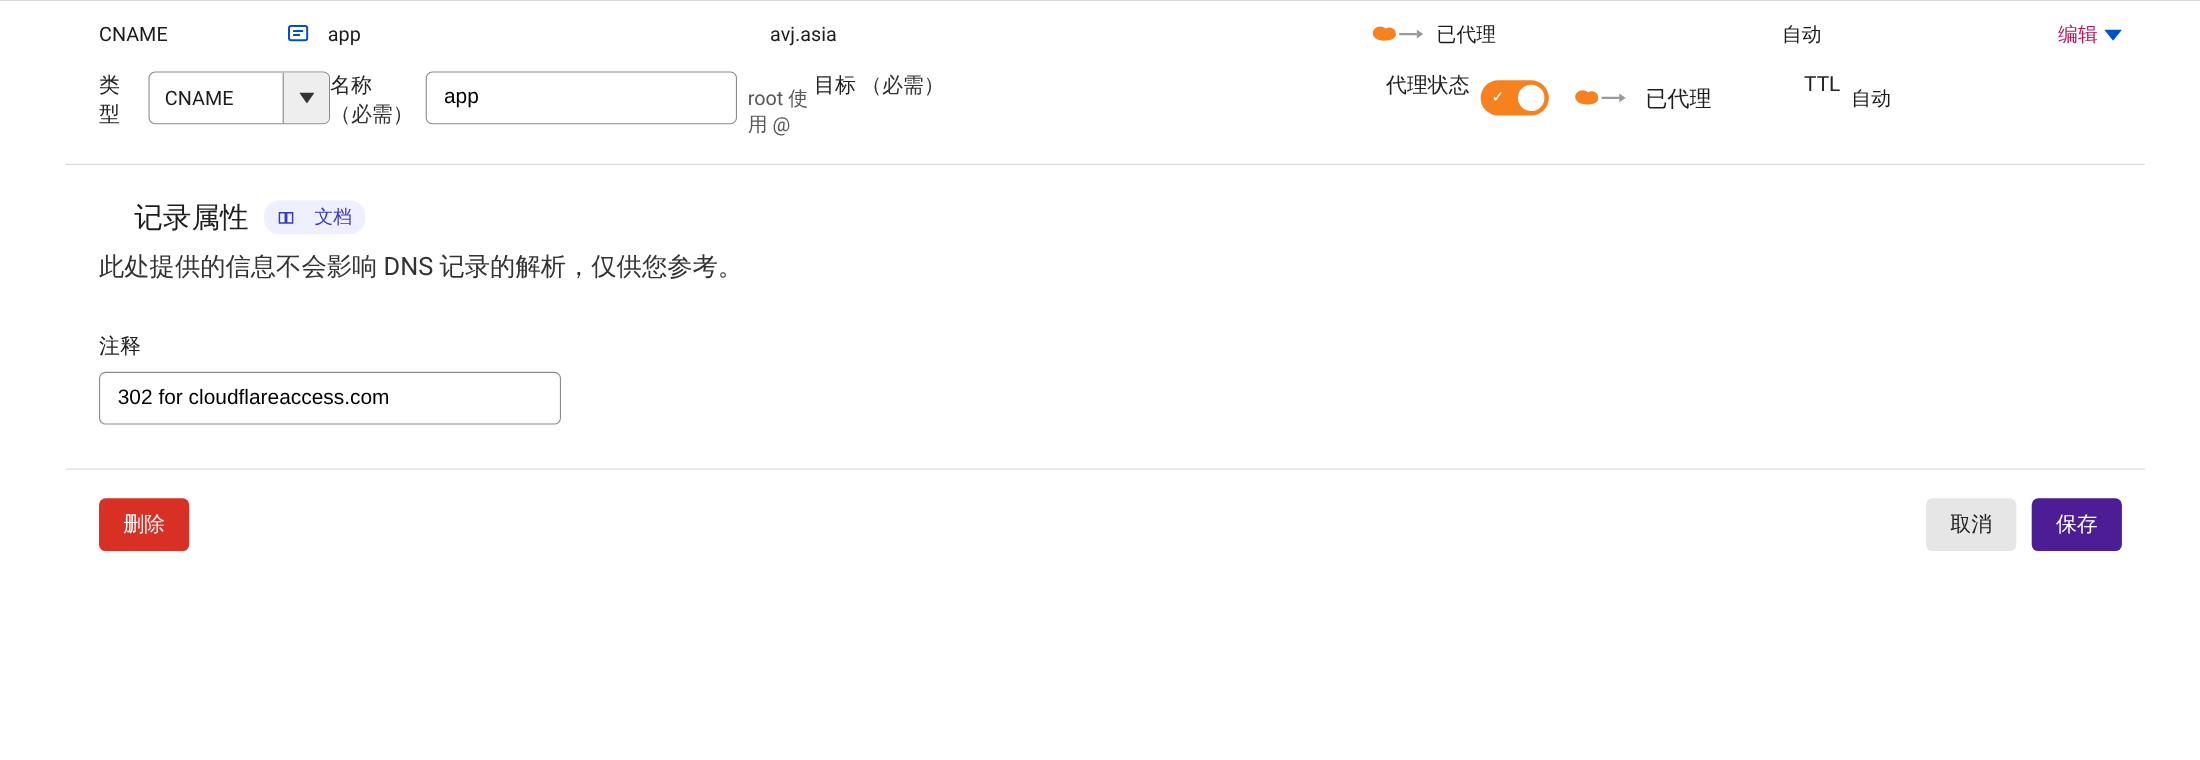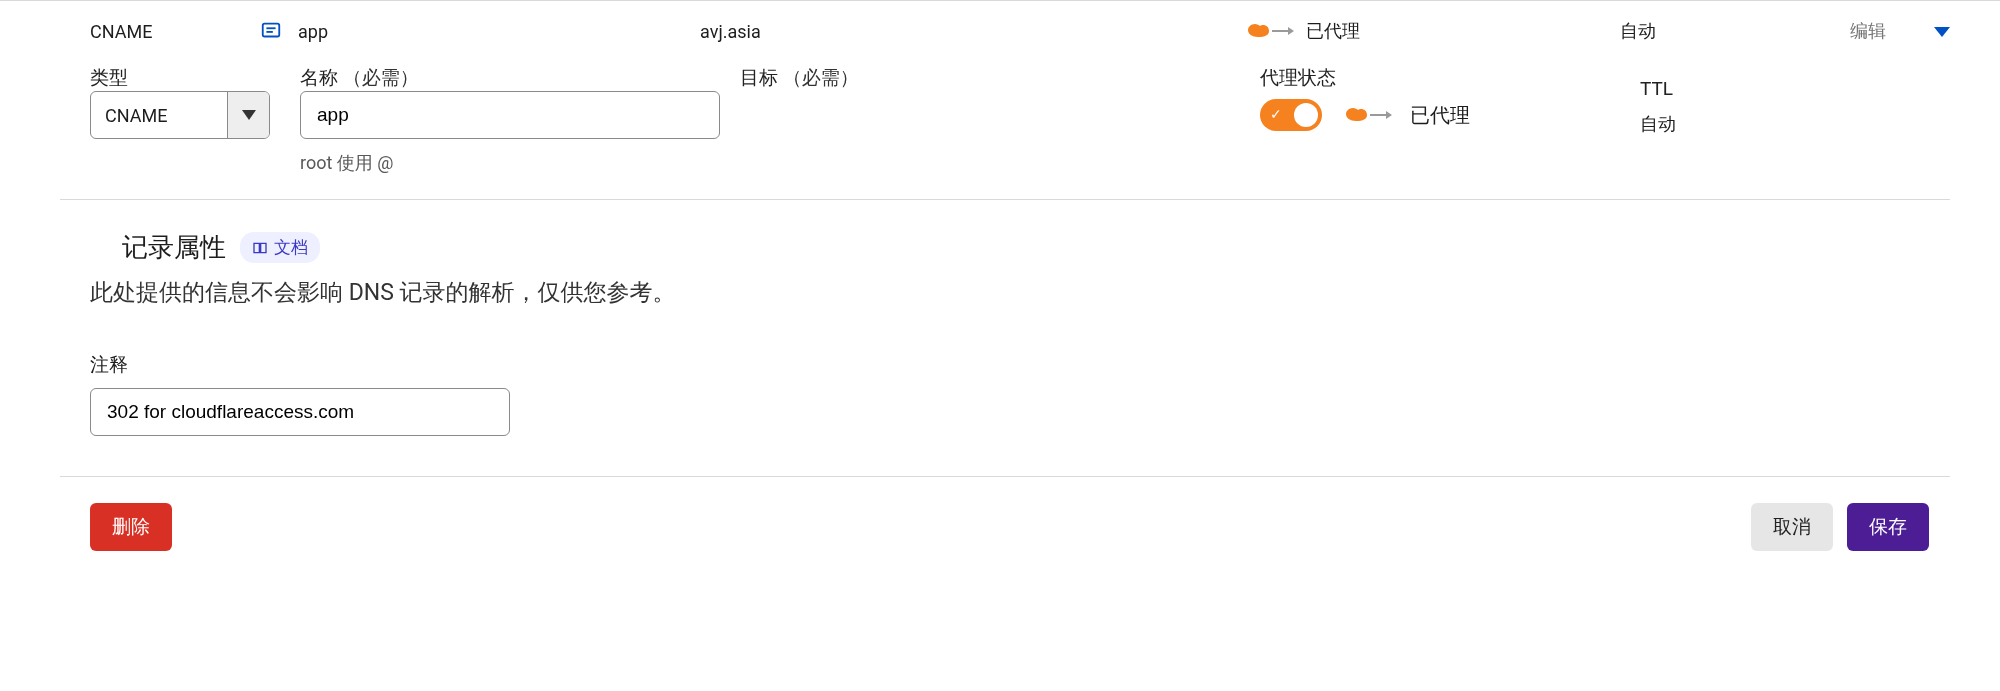--- a/index.html
+++ b/index.html
@@ -16,33 +16,33 @@
   .row-summary {
     display: flex;
     align-items: center;
     padding: 18px 50px 8px 90px;
   }
   .col-type   { width: 170px; }
   .col-name   { width: 440px; display: flex; align-items: center; gap: 16px; }
   .col-target { width: 540px; }
   .col-proxy  { width: 380px; display: flex; align-items: center; gap: 10px; }
   .col-ttl    { width: 230px; }
-  .col-edit   { flex: 1; text-align: right; color: #737373; display:flex; justify-content:space-between; align-items:center; gap:6px;}
+  .col-edit   { flex: 1; text-align: right; color: #be185d; display:flex; justify-content:center; align-items:center; gap:6px;}
   .comment-icon { color: #0051c3; }
   .edit-row {
     display: flex;
     align-items: flex-start;
     padding: 14px 50px 24px 90px;
   }
-  .field { display: flex; flex-direction: column; }
+  .field { display: flex; flex-direction: row; gap: 10px; }
   .field-type   { width: 210px; }
   .field-name   { width: 440px; }
   .field-target { width: 520px; }
   .field-proxy  { width: 380px; }
-  .field-ttl    { width: 200px; margin-top: 12px; }
+  .field-ttl    { width: 200px; }
   .label { font-size: 19px; color: #222; }
   .req { color: #333; }
   .select {
     display: flex; align-items: stretch;
     height: 48px; width: 180px;
     border: 1px solid #8a8a8a; border-radius: 6px;
     overflow: hidden;
   }
   .select .val { flex:1; display:flex; align-items:center; padding: 0 14px; }
   .select .caret-box { width: 42px; background:#eee; border-left:1px solid #8a8a8a; display:flex; align-items:center; justify-content:center; }
@@ -68,21 +68,21 @@
   }
   .cloud-icon { display:inline-flex; align-items:center; }
   .proxy-label { font-size: 20px; }
   hr.sep { border:none; border-top:1px solid #d9d9d9; margin: 0 50px 0 60px;}
   .attrs {
     padding: 30px 50px 10px 90px;
   }
   .attrs-head { display:flex; align-items:center; gap:14px; margin-bottom:12px;}
   .attrs-title { font-size: 26px; font-weight:500;margin-left:32px;}
   .doc-badge {
-    display:inline-flex; align-items:center; gap:6px;
+    display:inline-flex; align-items:center; gap:18px;
     background:#eef0ff; color:#3b39c4;
     padding: 4px 12px; border-radius: 14px; font-size:17px;
   }
   .attrs-desc { color:#333; font-size:23px; margin-bottom: 44px;}
   .comment-label { font-size:19px; margin-bottom:10px;}
   .comment-input {
     width: calc(100% - 0px);
     height: 52px;
     border:1px solid #8a8a8a; border-radius:6px;
     padding: 0 16px; font-size:19px; outline:none;

